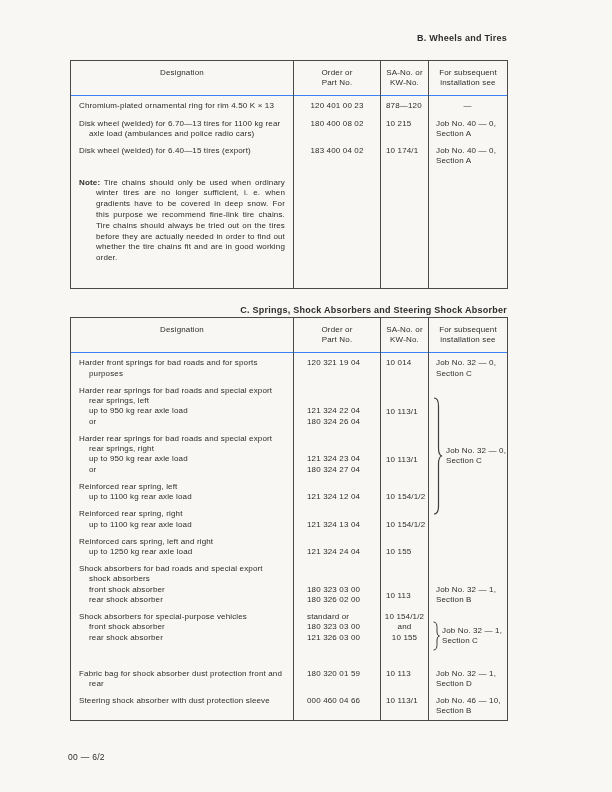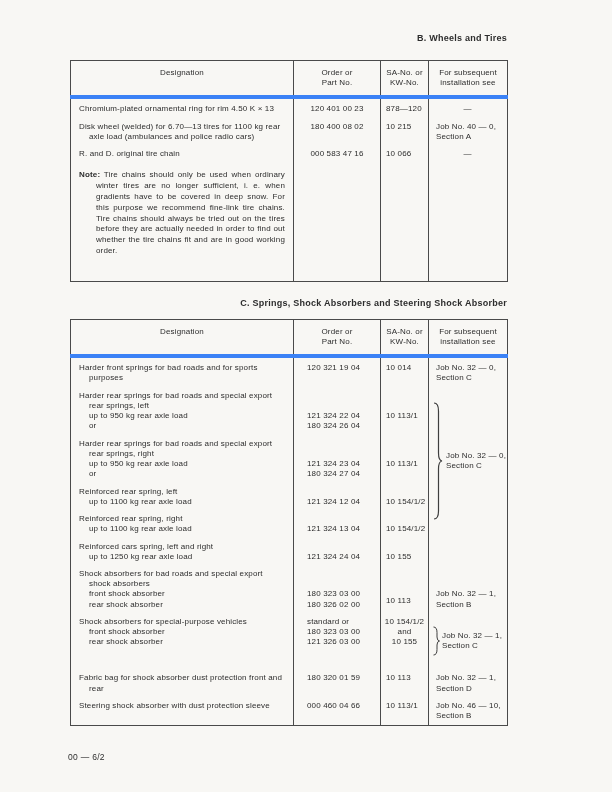--- a/index.html
+++ b/index.html
@@ -11,29 +11,29 @@
     position:relative;
     overflow:hidden;
   }
   .page { position:absolute; inset:0; }
   .sec-title {
     width:437px; margin-left:70px;
     text-align:right; font-weight:bold;
     font-size:9px; letter-spacing:.25px;
   }
   .title-b { margin-top:33px; margin-bottom:17px; }
-  .title-c { margin-top:16px; margin-bottom:11px; }
+  .title-c { margin-top:16px; margin-bottom:2px; }
 
   table.parts {
     border-collapse:collapse; table-layout:fixed;
     width:437px; margin-left:70px;
     border:1.2px solid #4a4a4a;
   }
   col.c1{width:223px} col.c2{width:87px} col.c3{width:48px} col.c4{width:79px}
-  thead tr { border-bottom:4px solid #3b82f6; }
+  thead tr { border-bottom:1px solid #3b82f6; }
   th, td {
     border-left:1px solid #4a4a4a; border-right:1px solid #4a4a4a;
     font-size:8px; font-weight:normal; vertical-align:top;
     line-height:1.28; letter-spacing:.15px;
   }
   th { padding:7px 2px; text-align:center; white-space:pre-line; }
 
   td.des { padding:5px 8px 2px 18px; text-indent:-10px; }
   .dmain { }
   .dsub { text-indent:0; padding-right:2px; }
@@ -97,25 +97,26 @@
         <td class="des">
             <div class="dmain">Disk wheel (welded) for 6.70—13 tires for 1100 kg rear axle load (ambulances and police radio cars)</div>
           </td>
         <td class="ord">180 400 08 02</td>
         <td class="sa">10 215</td>
         <td class="job">Job No. 40 — 0,
 Section A</td>
       </tr>
       <tr>
         <td class="des">
-            <div class="dmain">R. and D. original tire chain</div>
-          </td>
-        <td class="ord">000 583 47 16</td>
-        <td class="sa">10 066</td>
-        <td class="job ctr">—</td>
+            <div class="dmain">Disk wheel (welded) for 6.40—15 tires (export)</div>
+          </td>
+        <td class="ord">183 400 04 02</td>
+        <td class="sa">10 174/1</td>
+        <td class="job">Job No. 40 — 0,
+Section A</td>
       </tr>
       <tr>
         <td class="note-cell"><span class="note-label">Note:</span> <span>Tire chains should only be used when ordinary winter tires are no longer sufficient, i. e. when gradients have to be covered in deep snow. For this purpose we recommend fine-link tire chains. Tire chains should always be tried out on the tires before they are actually needed in order to find out whether the tire chains fit and are in good working order.</span></td>
         <td></td>
         <td></td>
         <td></td>
       </tr>
     </tbody>
   </table>
 

